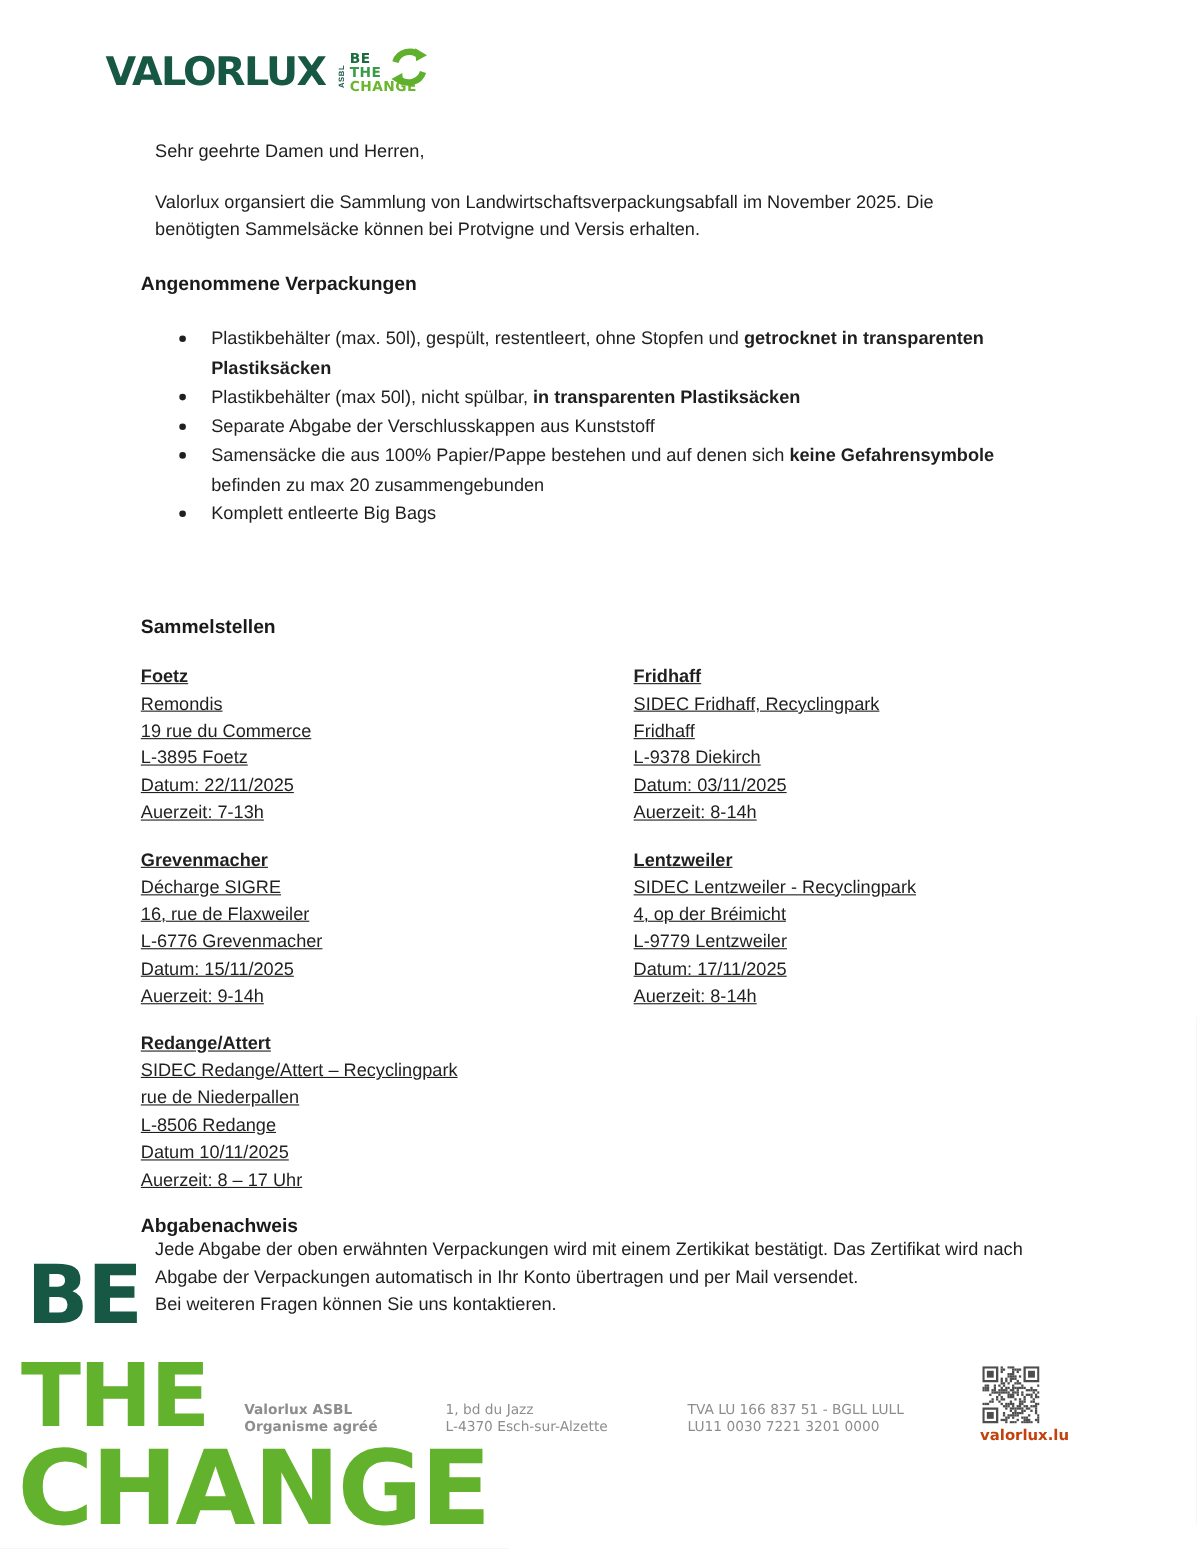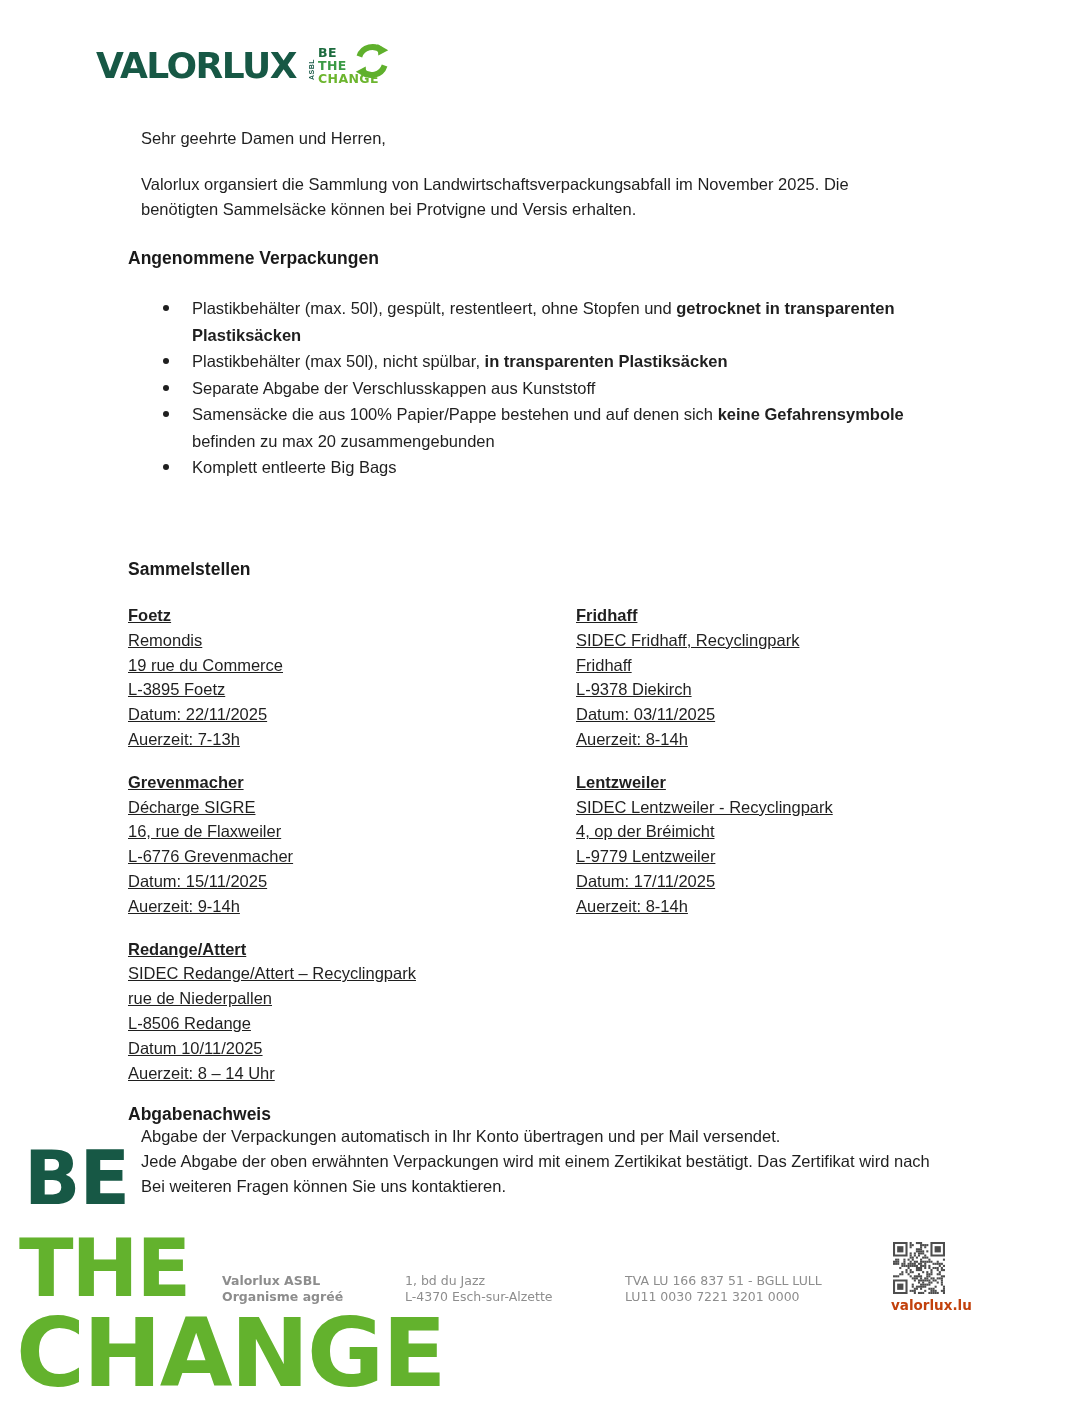--- a/index.html
+++ b/index.html
@@ -136,29 +136,29 @@
       <div>L-9779 Lentzweiler</div>
       <div>Datum: 17/11/2025</div>
       <div>Auerzeit: 8-14h</div>
     </div>
     <div class="loc">
       <div class="loc-name">Redange/Attert</div>
       <div>SIDEC Redange/Attert – Recyclingpark</div>
       <div>rue de Niederpallen</div>
       <div>L-8506 Redange</div>
       <div>Datum 10/11/2025</div>
-      <div>Auerzeit: 8 – 14 Uhr</div>
+      <div>Auerzeit: 8 – 17 Uhr</div>
     </div>
   </div>
 
   <div class="abs heading h-abgabe">Abgabenachweis</div>
 
   <div class="abs bodytext proof">
+    <div>Jede Abgabe der oben erwähnten Verpackungen wird mit einem Zertikikat bestätigt. Das Zertifikat wird nach</div>
     <div>Abgabe der Verpackungen automatisch in Ihr Konto übertragen und per Mail versendet.</div>
-    <div>Jede Abgabe der oben erwähnten Verpackungen wird mit einem Zertikikat bestätigt. Das Zertifikat wird nach</div>
     <div>Bei weiteren Fragen können Sie uns kontaktieren.</div>
   </div>
 
   <div class="abs bigword big-be">BE</div>
   <div class="abs bigword big-the">THE</div>
   <div class="abs bigword big-change">CHANGE</div>
 
   <div class="abs fcol f-org">
     <div>Valorlux ASBL</div>
     <div>Organisme agréé</div>

